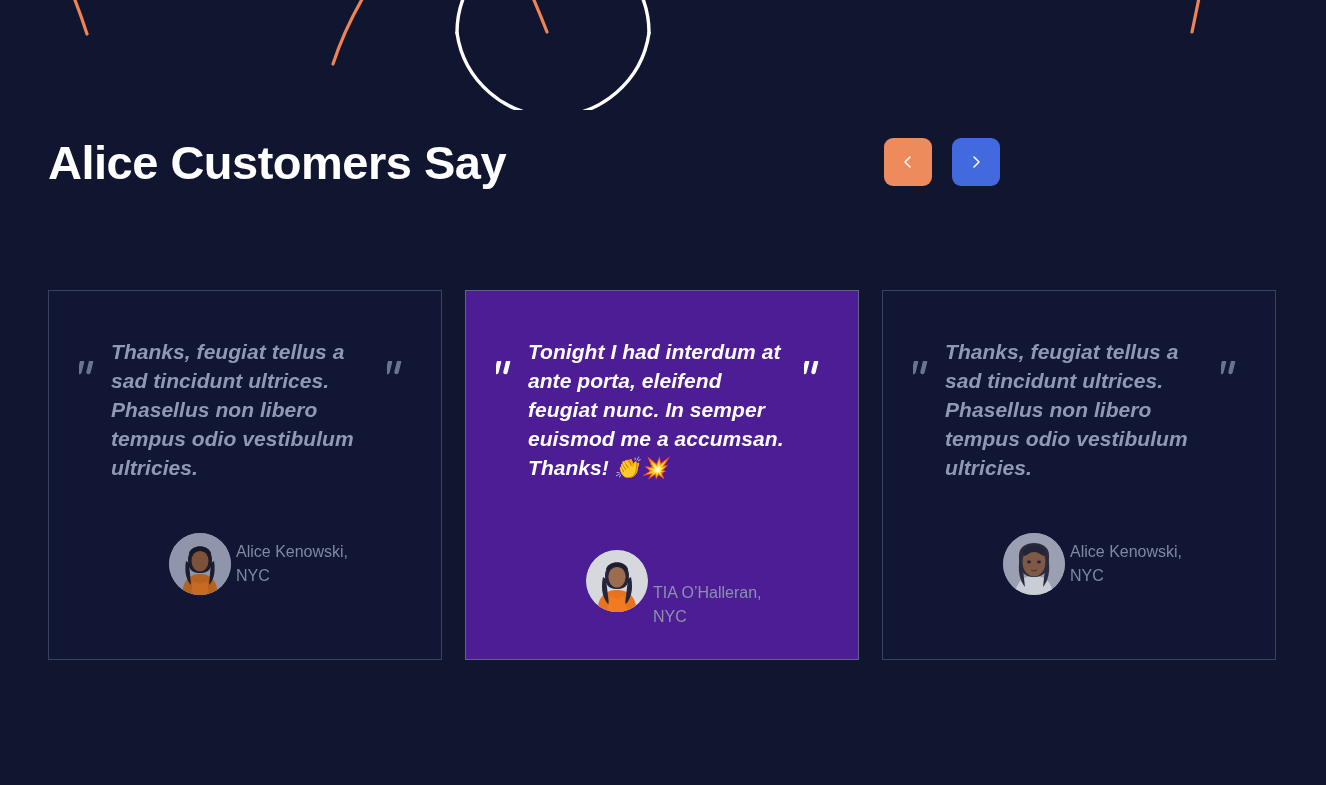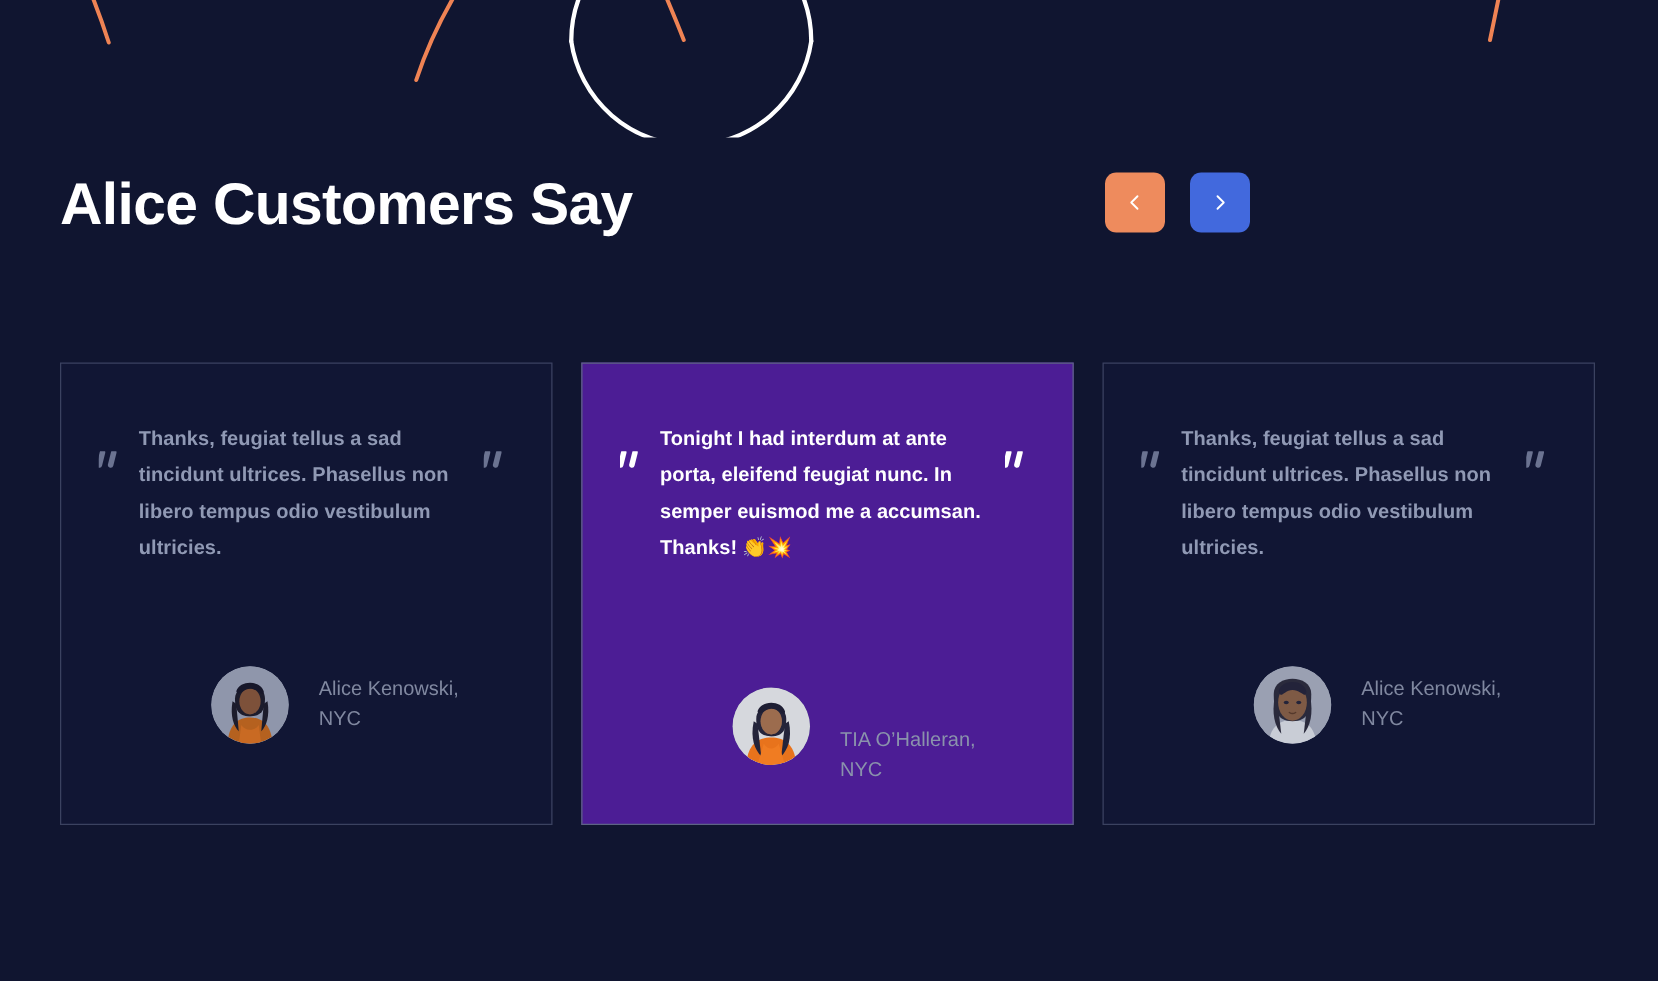--- a/index.html
+++ b/index.html
@@ -92,35 +92,36 @@
     flex: 0 0 auto;
     margin-top: 24px;
     width: 24px;
     height: 16px;
   }
   .qmark.left { margin-right: 8px; }
   .qmark.right { margin-left: 8px; }
 
   .quote-text {
     flex: 1 1 auto;
-    font-size: 16px;
+    font-size: 21px;
     font-weight: bold;
     line-height: 29px;
     color: #9099b4;
     letter-spacing: 0.05px;
+    font-style: italic;
   }
   .card.featured .quote-text { color: #ffffff; }
 
   .author {
     position: absolute;
     left: 120px;
     top: 242px;
     display: flex;
     align-items: center;
-    gap: 24px;
+    gap: 5px;
   }
   .avatar {
     width: 62px;
     height: 62px;
     border-radius: 50%;
     overflow: hidden;
     flex: 0 0 auto;
     background: #9aa1b4;
     position: relative;
   }

